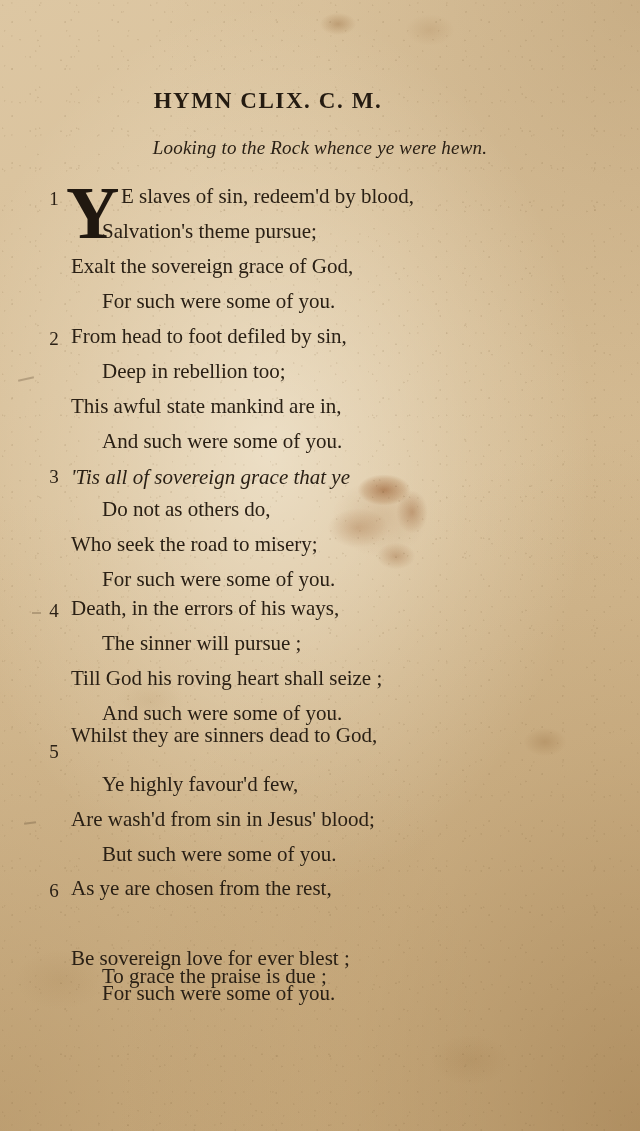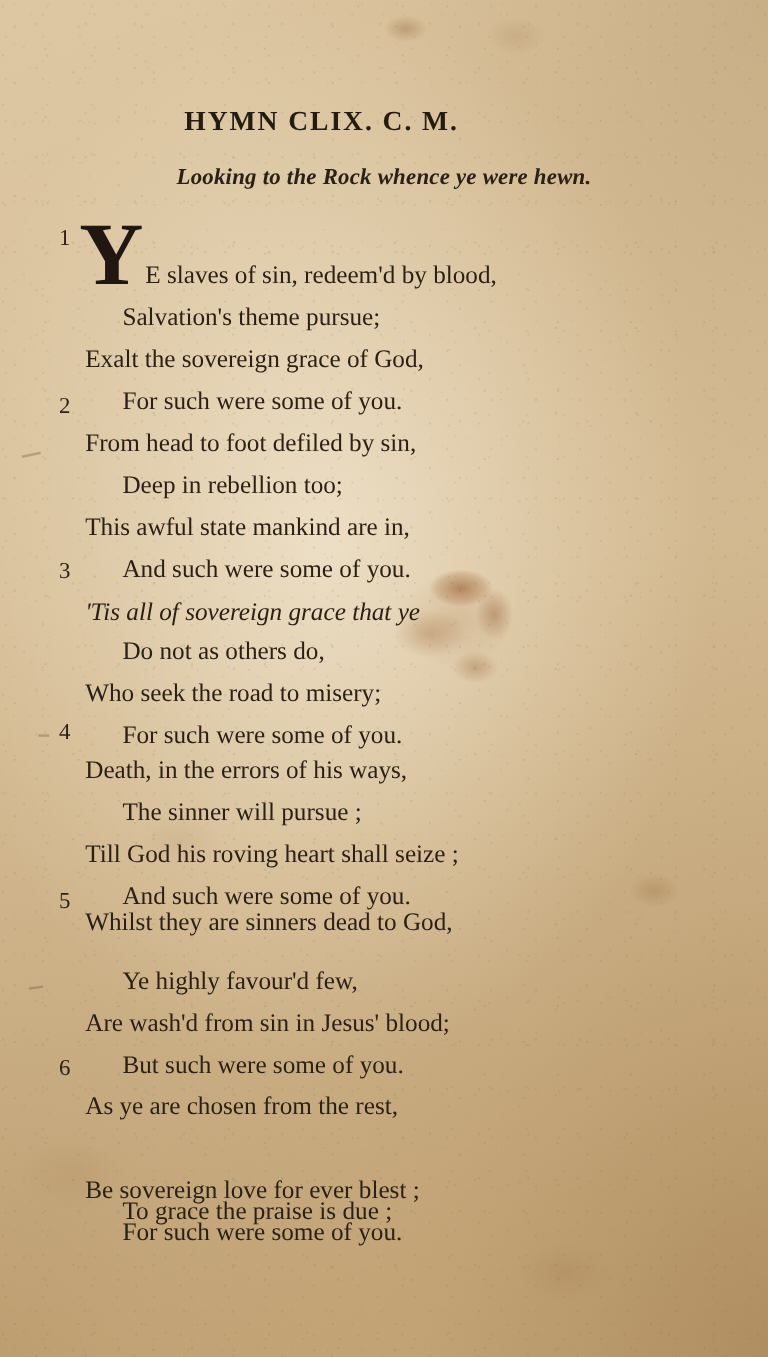--- a/index.html
+++ b/index.html
@@ -126,21 +126,21 @@
   }
 
   #hymn-subtitle {
     position: absolute;
     left: 0;
     top: 137px;
     width: 640px;
     text-align: center;
     font-size: 19px;
     font-style: italic;
-    font-weight: bold;
+    font-weight: normal;
     letter-spacing: 0.2px;
     color: #2a2015;
   }
 
   
   #stanzas {
     position: absolute;
     left: 0;
     top: 0;
     width: 640px;
@@ -160,21 +160,20 @@
     font-size: 19px;
     color: #2b2116;
   }
 
   .line {
     position: absolute;
     font-size: 21px;
     line-height: 22px;
     white-space: nowrap;
     color: #2a2015;
-    margin-top: 33px;
   }
 
   .line.odd  { left: 71px; }
   .line.even { left: 102px; }
 
   
   #drop-cap {
     position: absolute;
     left: 66px;
     top: 183px;

